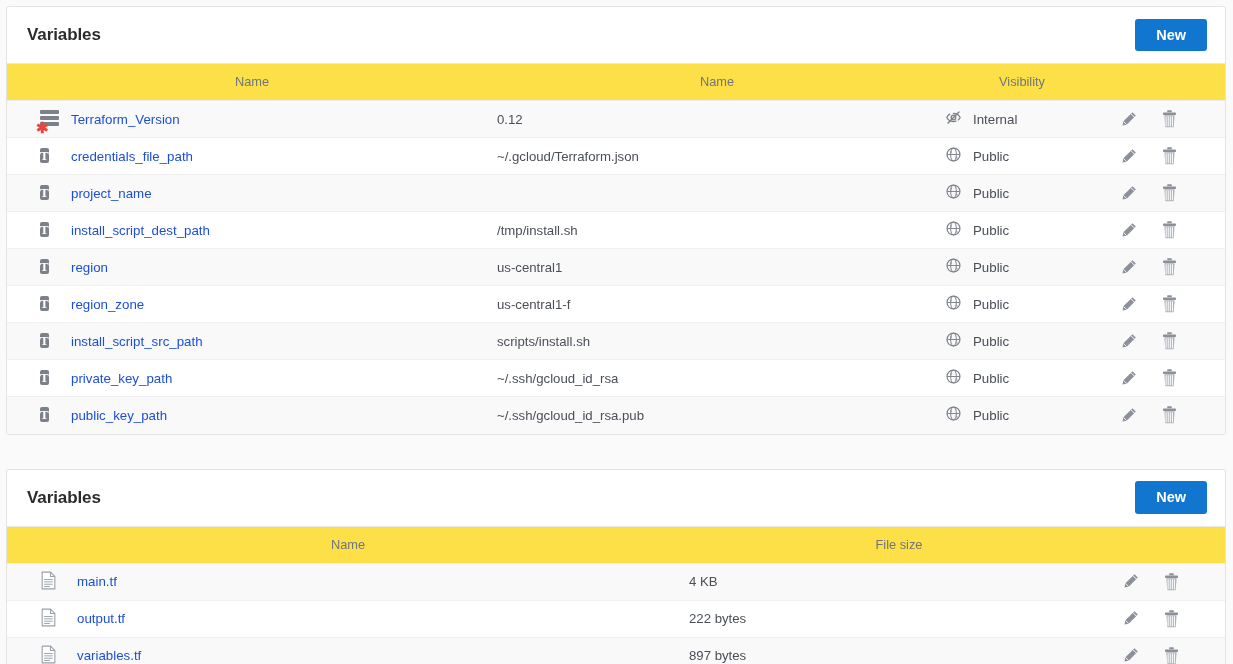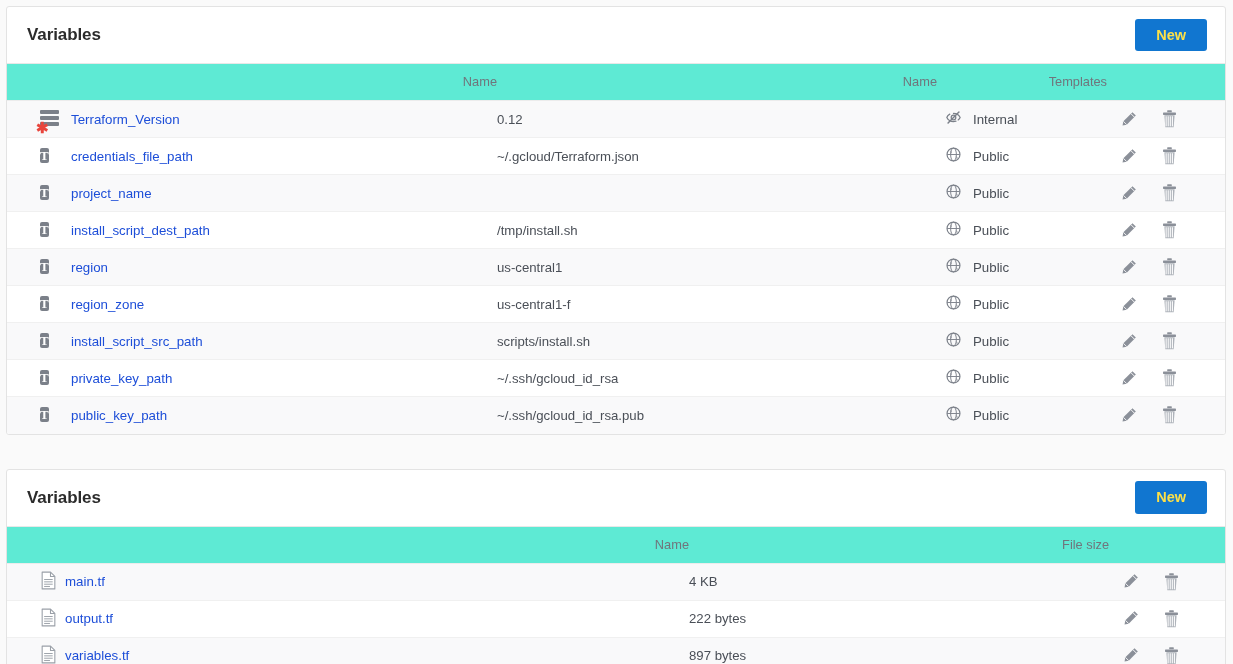--- a/index.html
+++ b/index.html
@@ -33,43 +33,43 @@
     border-bottom: 1px solid #e8e8e8;
   }
   .card-title {
     font-size: 17px;
     font-weight: bold;
     color: #2b2b2b;
     letter-spacing: -0.1px;
   }
   .btn-new {
     background: #1176d0;
-    color: #fde047;
+    color: #ffffff;
     border: none;
     border-radius: 3px;
     font-size: 14.5px;
     font-weight: bold;
     font-family: "Liberation Sans", sans-serif;
     padding: 9px 21px;
     cursor: pointer;
     line-height: 1;
   }
   table.grid {
     width: 100%;
     border-collapse: collapse;
     table-layout: fixed;
   }
   table.grid th {
-    text-align: right;
+    text-align: center;
     font-size: 12.8px;
     font-weight: normal;
     color: #70757c;
     padding: 10px 0 11px 0;
     border-bottom: 1px solid #ececec;
-    background: #5eead4;
+    background: #fde047;
   }
   table.grid td {
     font-size: 13.2px;
     color: #4a4f57;
     padding: 0;
     height: 37px;
     vertical-align: middle;
     border-bottom: 1px solid #f0f0f0;
   }
   tr.shaded td { background: #f9f9fa; }
@@ -114,21 +114,21 @@
   }
   .vi-t {
     width: 18px; height: 18px; background: #7b8089; border-radius: 2px;
     color: #ffffff; font-family: "Liberation Serif", serif; font-weight: bold;
     font-size: 13px; line-height: 18px; text-align: center;
   }
 
   
   .file-ic { flex: 0 0 17px; }
 
-  .tfile-cell { display: flex; align-items: center; gap: 8px; padding-left: 33px; }
+  .tfile-cell { display: flex; align-items: center; gap: 20px; padding-left: 33px; }
 </style>
 </head>
 <body>
 
 <div class="page">
 
   <section class="card">
     <div class="card-header">
       <span class="card-title">Variables</span>
       <button class="btn-new">New</button>
@@ -138,21 +138,21 @@
       <colgroup>
         <col class="col-name">
           <col class="col-value">
           <col class="col-vis">
           <col class="col-acts">
       </colgroup>
       <thead>
         <tr>
           <th class="pad-name">Name</th>
           <th class="pad-val">Name</th>
-          <th class="pad-val">Templates</th>
+          <th class="pad-val">Visibility</th>
           <th></th>
         </tr>
       </thead>
       <tbody id="variables-body">
           <tr class="shaded">
             <td>
               <div class="name-cell">
                 <span class="vi"><span class="vi-lines"><i></i><i></i><i></i></span><span class="vi-ast">✱</span></span>
                 <span class="name-text">Terraform_Version</span>
               </div>

